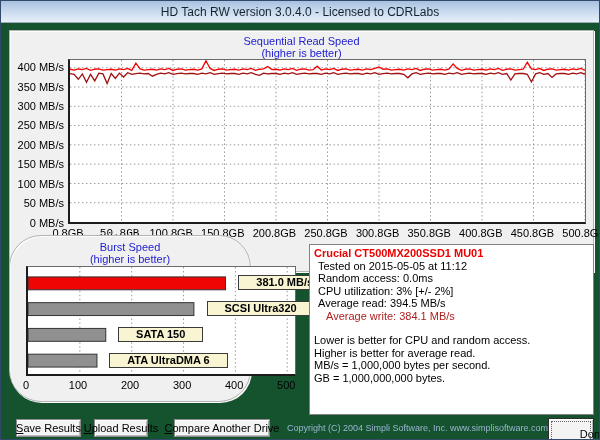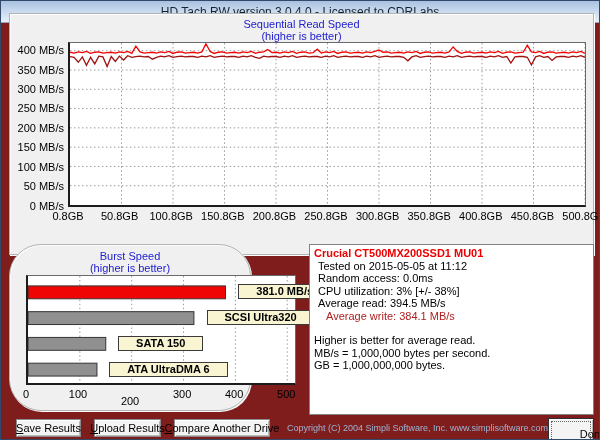--- a/index.html
+++ b/index.html
@@ -1,34 +1,34 @@
 <!DOCTYPE html>
 <html><head>
 <meta charset="utf-8">
 <style>
   * { margin:0; padding:0; box-sizing:border-box; }
   html,body { width:600px; height:440px; font-family:"Liberation Sans", sans-serif; }
   #window {
     position:relative; width:600px; height:440px;
-    background:#7f1d1d; border:1px solid #31496b; overflow:hidden;
+    background:#14532d; border:1px solid #31496b; overflow:hidden;
   }
   #titlebar {
     position:absolute; left:0; top:0; width:100%; height:22px;
     background:linear-gradient(180deg,#a9c1df 0%,#c6d8ee 45%,#e8f0fa 100%);
     border-bottom:1px solid #9aabbf;
     display:flex; align-items:center; justify-content:center;
     font-size:12px; color:#14242e;
   }
   .groupbox {
     position:absolute; background:#f0f0f0;
     border:1px solid #b3b3b3;
     box-shadow: inset 1px 1px 0 #fdfdfd, 1px 1px 0 #fdfdfd;
   }
-  #seq-group  { left:8px;  top:12px;  width:585px; height:242px; }
-  #burst-group{ left:8px;  top:243px; width:242px; height:167px;border-radius:32px; }
+  #seq-group  { left:8px;  top:29px;  width:585px; height:242px; }
+  #burst-group{ left:8px;  top:234px; width:242px; height:167px;border-radius:32px; }
   .chart-title { position:absolute; width:100%; text-align:center; color:#2121d0; font-size:11px; }
   .chart-sub   { position:absolute; width:100%; text-align:center; color:#2121d0; font-size:11px; }
   #seq-title { top:4px; }  #seq-sub { top:16px; }
   #burst-title { top:5px; } #burst-sub { top:17px; }
   .plot {
     position:absolute; background:#ffffff;
     border-top:1px solid #6a6a6a; border-right:1px solid #6a6a6a;
     border-left:2px solid #1c1c1c; border-bottom:2px solid #1c1c1c;
   }
   #seq-plot   { left:58px; top:28px; width:518px; height:165px; }
@@ -56,21 +56,21 @@
   .blank-line { height:12px; }
   .btn {
     position:absolute; top:418px; height:18px;
     background:#f4f4f4; border:1px solid #8b8b8b;
     box-shadow: inset 1px 1px 0 #ffffff, inset -1px -1px 0 #b9b9b9;
     font-family:"Liberation Sans", sans-serif;
     font-size:11px; color:#000; text-align:center; cursor:default;
     display:flex; align-items:center; justify-content:center; white-space:nowrap;
   }
   #save-btn    { left:15px;  width:65px;justify-content:center; }
-  #upload-btn  { left:93px;  width:67px; }
+  #upload-btn  { left:93px;  width:54px; }
   #compare-btn { left:173px; width:96px; }
   #done-btn    { left:547px; top:417px; width:45px; height:32px;
                  border:1px solid #2d2d2d; outline:1px dotted #666; outline-offset:-4px;padding-left:44px; }
   .u { text-decoration:underline; }
   #copyright {
     position:absolute; left:286px; top:422px; width:256px;
     font-size:9px; color:#9cb4d3; text-align:right; white-space:nowrap;
   }
 </style>
 </head>
@@ -115,21 +115,21 @@
           <line x1="0" y1="85.38095238095238" x2="516" y2="85.38095238095238" stroke="#9a9a9a" stroke-width="1" stroke-dasharray="1.5,2.5"></line>
           <line x1="0" y1="104.78571428571428" x2="516" y2="104.78571428571428" stroke="#9a9a9a" stroke-width="1" stroke-dasharray="1.5,2.5"></line>
           <line x1="0" y1="124.19047619047619" x2="516" y2="124.19047619047619" stroke="#9a9a9a" stroke-width="1" stroke-dasharray="1.5,2.5"></line>
           <line x1="0" y1="143.5952380952381" x2="516" y2="143.5952380952381" stroke="#9a9a9a" stroke-width="1" stroke-dasharray="1.5,2.5"></line>
           <polyline points="0.0,13.6 4.1,14.4 8.3,19.4 12.4,14.0 16.5,22.5 20.6,14.4 24.8,21.0 28.9,13.2 33.0,14.0 37.2,23.7 41.3,13.6 45.4,18.6 49.5,13.2 53.7,17.1 57.8,12.8 61.9,14.4 66.0,13.6 70.2,13.2 74.3,14.0 78.4,13.6 82.6,16.3 86.7,14.4 90.8,13.2 94.9,14.0 99.1,12.8 103.2,14.4 107.3,13.6 111.5,13.2 115.6,14.0 119.7,13.6 123.8,13.6 128.0,14.4 132.1,13.2 136.2,14.0 140.4,12.8 144.5,14.4 148.6,13.6 152.7,13.2 156.9,14.0 161.0,13.6 165.1,13.6 169.2,14.4 173.4,13.2 177.5,14.0 181.6,12.8 185.8,14.4 189.9,15.5 194.0,13.2 198.1,14.0 202.3,13.6 206.4,13.6 210.5,14.4 214.7,13.2 218.8,14.0 222.9,12.8 227.0,14.4 231.2,13.6 235.3,13.2 239.4,14.0 243.6,13.6 247.7,13.6 251.8,14.4 255.9,13.2 260.1,14.0 264.2,12.8 268.3,14.4 272.4,13.6 276.6,13.2 280.7,14.0 284.8,13.6 289.0,13.6 293.1,14.4 297.2,13.2 301.3,14.0 305.5,12.8 309.6,14.4 313.7,13.6 317.9,13.2 322.0,14.0 326.1,13.6 330.2,13.6 334.4,14.4 338.5,17.9 342.6,14.0 346.8,12.8 350.9,14.4 355.0,13.6 359.1,13.2 363.3,14.0 367.4,13.6 371.5,13.6 375.6,14.4 379.8,13.2 383.9,14.0 388.0,12.8 392.2,14.4 396.3,13.6 400.4,13.2 404.5,14.0 408.7,13.6 412.8,13.6 416.9,14.4 421.1,13.2 425.2,14.0 429.3,12.8 433.4,14.4 437.6,13.6 441.7,20.2 445.8,14.0 450.0,13.6 454.1,13.6 458.2,14.4 462.3,22.1 466.5,14.0 470.6,12.8 474.7,14.4 478.8,13.6 483.0,17.5 487.1,14.0 491.2,13.6 495.4,13.6 499.5,14.4 503.6,13.2 507.7,14.0 511.9,12.8 516.0,14.4" fill="none" stroke="#a01010" stroke-width="1.3"></polyline>
           <polyline points="0.0,9.3 4.1,10.1 8.3,8.9 12.4,9.7 16.5,8.5 20.6,10.5 24.8,9.3 28.9,8.9 33.0,10.1 37.2,9.7 41.3,9.3 45.4,10.1 49.5,8.9 53.7,9.7 57.8,8.5 61.9,10.5 66.0,3.1 70.2,8.9 74.3,10.1 78.4,9.7 82.6,9.3 86.7,10.1 90.8,8.9 94.9,9.7 99.1,8.5 103.2,10.5 107.3,9.3 111.5,8.9 115.6,10.1 119.7,9.7 123.8,9.3 128.0,10.1 132.1,8.9 136.2,0.8 140.4,8.5 144.5,10.5 148.6,9.3 152.7,8.9 156.9,10.1 161.0,9.7 165.1,9.3 169.2,10.1 173.4,8.9 177.5,9.7 181.6,8.5 185.8,10.5 189.9,9.3 194.0,8.9 198.1,6.6 202.3,9.7 206.4,9.3 210.5,10.1 214.7,8.9 218.8,9.7 222.9,8.5 227.0,10.5 231.2,9.3 235.3,8.9 239.4,10.1 243.6,9.7 247.7,6.2 251.8,10.1 255.9,8.9 260.1,9.7 264.2,8.5 268.3,10.5 272.4,9.3 276.6,8.9 280.7,10.1 284.8,9.7 289.0,9.3 293.1,10.1 297.2,8.9 301.3,9.7 305.5,8.5 309.6,7.0 313.7,9.3 317.9,8.9 322.0,10.1 326.1,9.7 330.2,9.3 334.4,10.1 338.5,8.9 342.6,9.7 346.8,8.5 350.9,10.5 355.0,9.3 359.1,8.9 363.3,10.1 367.4,9.7 371.5,9.3 375.6,10.1 379.8,8.9 383.9,3.9 388.0,8.5 392.2,10.5 396.3,9.3 400.4,8.9 404.5,10.1 408.7,9.7 412.8,9.3 416.9,10.1 421.1,8.9 425.2,9.7 429.3,8.5 433.4,10.5 437.6,9.3 441.7,8.9 445.8,10.1 450.0,9.7 454.1,9.3 458.2,2.3 462.3,8.9 466.5,9.7 470.6,8.5 474.7,10.5 478.8,9.3 483.0,8.9 487.1,10.1 491.2,9.7 495.4,9.3 499.5,10.1 503.6,8.9 507.7,9.7 511.9,8.5 516.0,10.5" fill="none" stroke="#f40000" stroke-width="1.3"></polyline>
         </svg>
     </div>
     <div id="seq-xlabels">
         <div class="tick xtick" style="left: 0px; top: 0px;">0.8GB</div>
-        <div class="tick xtick" style="left: 51.6px; top: 0px;">50.8GB</div>
+        <div class="tick xtick" style="left: 51.6px; top: 0px; font-family: Liberation Mono, monospace;">50.8GB</div>
         <div class="tick xtick" style="left: 103.2px; top: 0px;">100.8GB</div>
         <div class="tick xtick" style="left: 154.8px; top: 0px;">150.8GB</div>
         <div class="tick xtick" style="left: 206.4px; top: 0px;">200.8GB</div>
         <div class="tick xtick" style="left: 258px; top: 0px;">250.8GB</div>
         <div class="tick xtick" style="left: 309.6px; top: 0px;">300.8GB</div>
         <div class="tick xtick" style="left: 361.2px; top: 0px;">350.8GB</div>
         <div class="tick xtick" style="left: 412.8px; top: 0px;">400.8GB</div>
         <div class="tick xtick" style="left: 464.4px; top: 0px;">450.8GB</div>
         <div class="tick xtick" style="left: 516px; top: 0px;">500.8GB</div>
       </div>
@@ -148,39 +148,40 @@
           <rect x="0" y="10" width="198.26796116504855" height="13" fill="#f00505" stroke="#333333" stroke-width="1"></rect>
           <rect x="0" y="36" width="166.52427184466018" height="13" fill="#909090" stroke="#333333" stroke-width="1"></rect>
           <rect x="0" y="62" width="78.05825242718446" height="13" fill="#909090" stroke="#333333" stroke-width="1"></rect>
           <rect x="0" y="88" width="69.21165048543689" height="13" fill="#909090" stroke="#333333" stroke-width="1"></rect>
         </svg>
     </div>
     <div id="burst-labels"></div>
     <div id="burst-xlabels">
         <div class="tick xtick" style="left: 0px; top: 0px;">0</div>
         <div class="tick xtick" style="left: 52.0388px; top: 0px;">100</div>
-        <div class="tick xtick" style="left: 104.078px; top: 0px; margin-top: 7px;">200</div>
+        <div class="tick xtick" style="left: 104.078px; top: 0px;">200</div>
         <div class="tick xtick" style="left: 156.117px; top: 0px;">300</div>
         <div class="tick xtick" style="left: 208.155px; top: 0px;">400</div>
         <div class="tick xtick" style="left: 260.194px; top: 0px;">500</div>
       </div>
   <div class="bar-label" style="left: 228.268px; top: 39px;">381.0 MB/s</div>
       <div class="bar-label" style="left: 196.524px; top: 65px;">SCSI Ultra320</div>
       <div class="bar-label" style="left: 108.058px; top: 91px;">SATA 150</div>
       <div class="bar-label" style="left: 99.2117px; top: 117px;">ATA UltraDMA 6</div>
     </div>
 
   <div id="info-panel">
     <div class="info-line info-title">Crucial CT500MX200SSD1 MU01</div>
     <div class="info-line info-indent">Tested on 2015-05-05 at 11:12</div>
     <div class="info-line info-indent">Random access: 0.0ms</div>
-    <div class="info-line info-indent">CPU utilization: 3% [+/- 38%]</div>
+    <div class="info-line info-indent">CPU utilization: 3% [+/- 2%]</div>
     <div class="info-line info-indent">Average read: 394.5 MB/s</div>
     <div class="info-line info-indent info-write">Average write: 384.1 MB/s</div>
     <div class="blank-line"></div>
+    <div class="info-line">Lower is better for CPU and random access.</div>
     <div class="info-line">Higher is better for average read.</div>
     <div class="info-line">MB/s = 1,000,000 bytes per second.</div>
     <div class="info-line">GB = 1,000,000,000 bytes.</div>
   </div>
 
   <button id="save-btn" class="btn">
       <span><span class="u">S</span><span>ave Results</span></span>
     </button>
   <button id="upload-btn" class="btn">
       <span><span class="u">U</span><span>pload Results</span></span>

